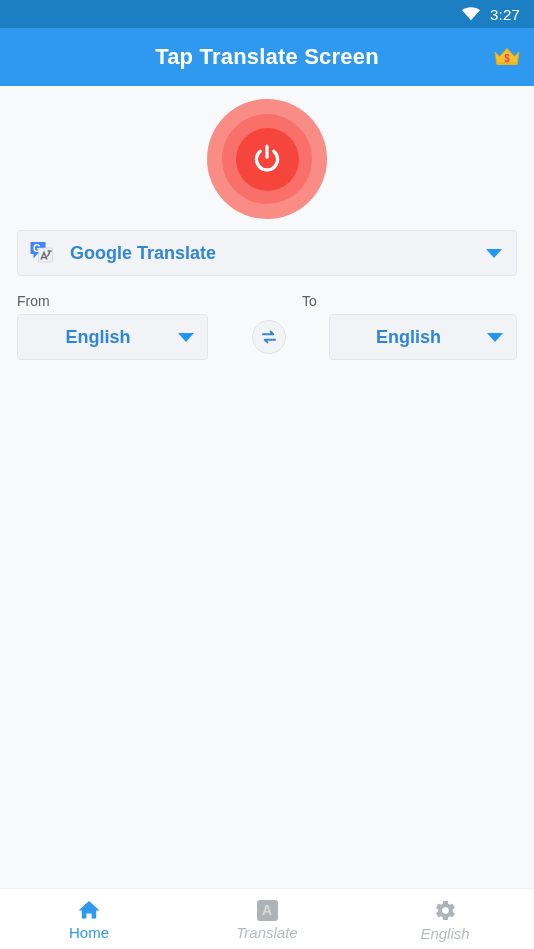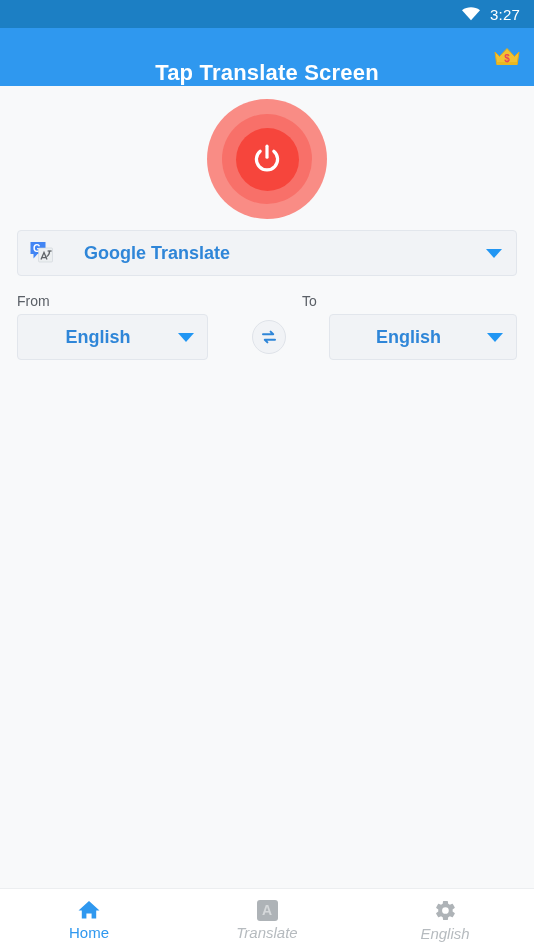--- a/index.html
+++ b/index.html
@@ -41,21 +41,21 @@
     letter-spacing: 0.2px;
   }
 
   
   .app-bar {
     position: relative;
     height: 58px;
     flex: 0 0 58px;
     background: #2f98ef;
     display: flex;
-    align-items: flex-end;
+    align-items: center;
     justify-content: center;
   }
   .app-title {
     color: #ffffff;
     font-size: 22px;
     font-weight: bold;
     letter-spacing: 0.2px;
   }
   .crown-button {
     position: absolute;
@@ -130,21 +130,21 @@
     cursor: pointer;
   }
   .engine-icon {
     width: 26px;
     height: 26px;
     position: relative;
     flex: 0 0 26px;
   }
   .engine-label {
     flex: 1 1 auto;
-    margin-left: 29px;
+    margin-left: 15px;
     color: #2f86d8;
     font-size: 18px;
     font-weight: bold;
   }
   .caret {
     width: 0; height: 0;
     border-left: 8px solid transparent;
     border-right: 8px solid transparent;
     border-top: 9px solid #2196f3;
     flex: 0 0 16px;

